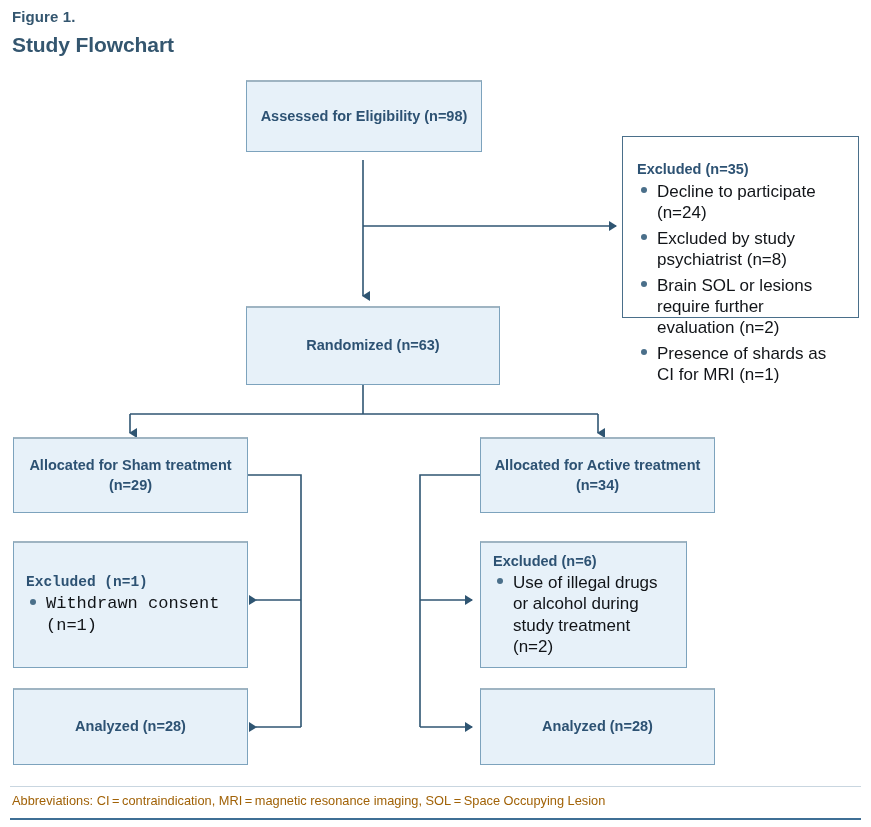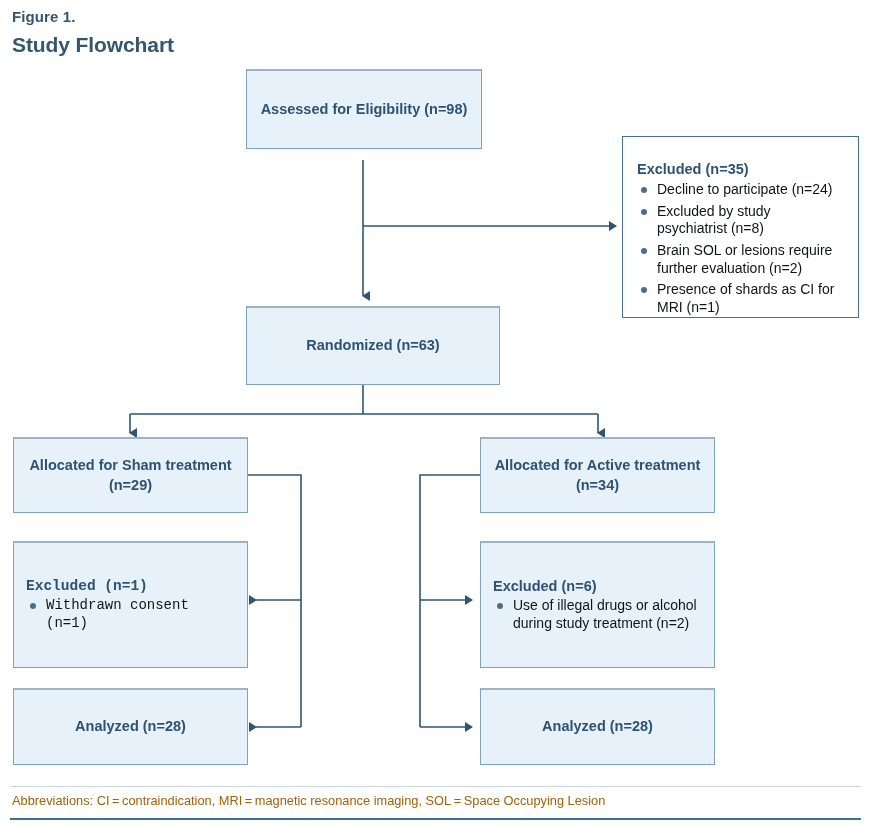--- a/index.html
+++ b/index.html
@@ -103,21 +103,21 @@
   
   ul.bullets {
     list-style: none;
     margin: 0;
     padding: 0;
   }
   ul.bullets > li {
     position: relative;
     padding-left: 20px;
     margin: 4px 0 0 0;
-    font-size: 14px;
+    font-size: 17px;
     line-height: 1.26;
     color: #111418;
     text-align: left;
   }
   ul.bullets > li::before {
     content: "";
     position: absolute;
     left: 4px;
     top: 6px;
     width: 6px;
@@ -189,21 +189,21 @@
       <path d="M248,475 L301,475 L301,727"></path>
       <path d="M301,600 L256,600" marker-end="url(#arrowLeft)"></path>
       <path d="M301,727 L256,727" marker-end="url(#arrowLeft)"></path>
 
       <path d="M480,475 L420,475 L420,727"></path>
       <path d="M420,600 L472,600" marker-end="url(#arrowRight)"></path>
       <path d="M420,727 L472,727" marker-end="url(#arrowRight)"></path>
     </g>
   </svg>
 
-  <div class="box centered" style="left:246px; top:69px; width:236px; height:80px;text-align:right;">
+  <div class="box centered" style="left:246px; top:80px; width:236px; height:72px;text-align:right;">
     <div class="box-title">Assessed for Eligibility (n=98)</div>
   </div>
 
   <div class="panel" style="left:622px; top:136px; width:237px; height:182px;">
     <div class="panel-title">Excluded (n=35)</div>
     <ul class="bullets">
       <li>Decline to participate (n=24)</li>
       <li>Excluded by study psychiatrist (n=8)</li>
       <li>Brain SOL or lesions require further evaluation (n=2)</li>
       <li>Presence of shards as CI for MRI (n=1)</li>
@@ -224,21 +224,21 @@
 
   <div class="box" style="left:13px; top:541px; width:235px; height:127px;font-family:Liberation Mono, monospace;">
     <div class="excl-block">
       <div class="excl-title">Excluded (n=1)</div>
       <ul class="bullets tight">
         <li>Withdrawn consent (n=1)</li>
       </ul>
     </div>
   </div>
 
-  <div class="box" style="left:480px; top:541px; width:235px; height:127px;">
+  <div class="box" style="left:480px; top:541px; width:207px; height:127px;">
     <div class="excl-block">
       <div class="excl-title">Excluded (n=6)</div>
       <ul class="bullets tight">
         <li>Use of illegal drugs or alcohol during study treatment (n=2)</li>
       </ul>
     </div>
   </div>
 
   <div class="box centered" style="left:13px; top:688px; width:235px; height:77px;">
     <div class="box-title">Analyzed (n=28)</div>

